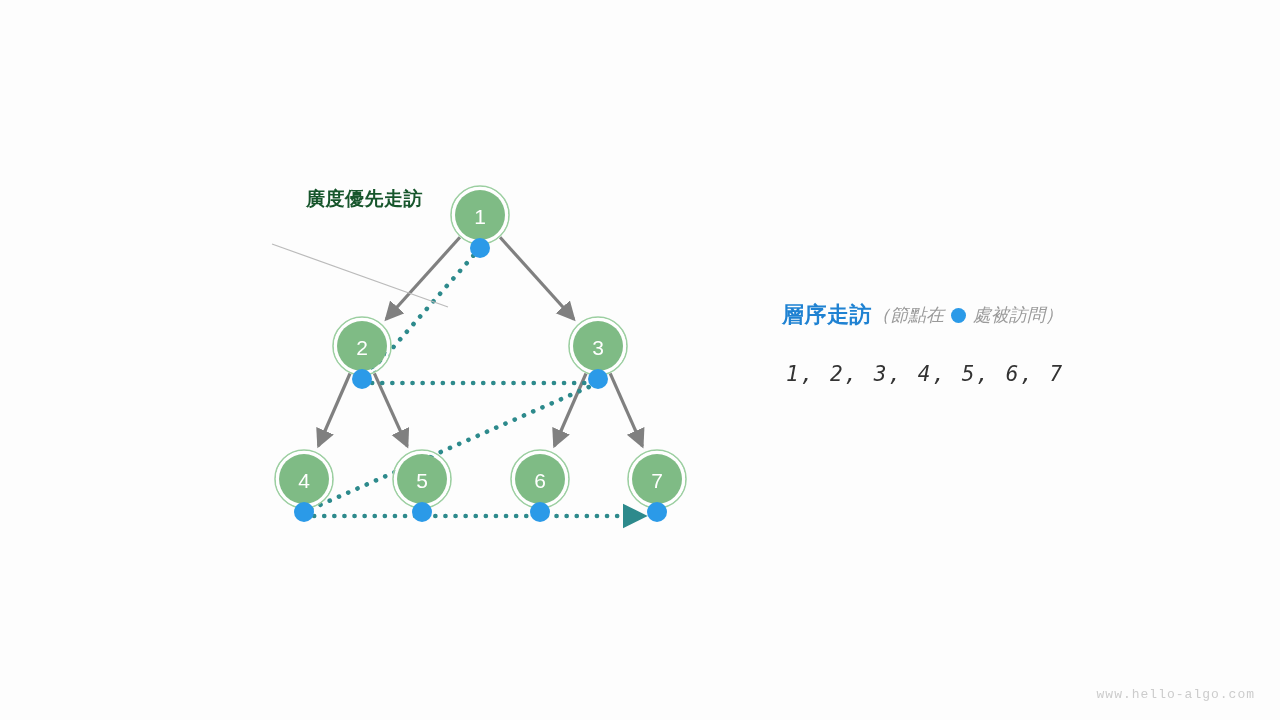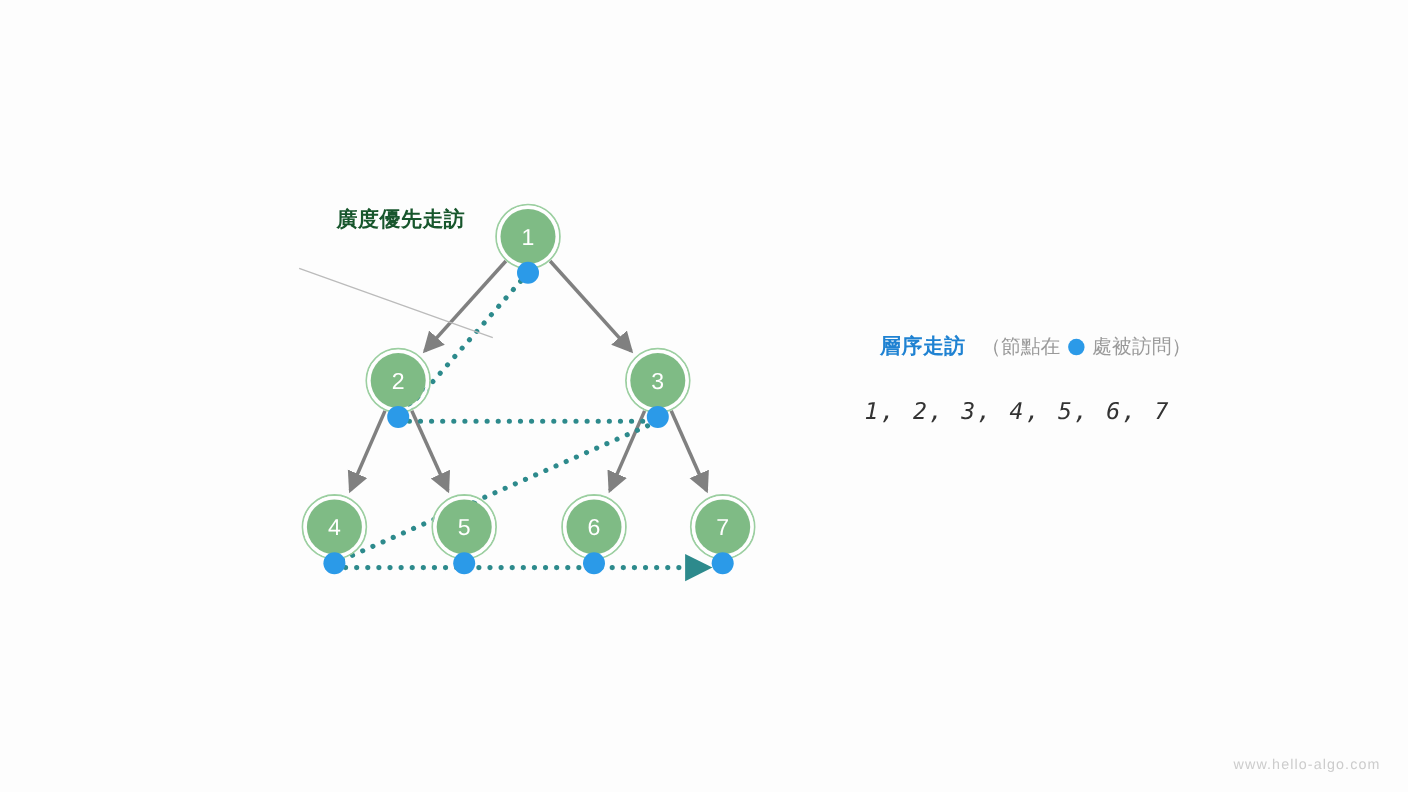--- a/index.html
+++ b/index.html
@@ -49,34 +49,33 @@
     width: 420px;
   }
   #legend-heading-row {
     display: flex;
     align-items: center;
     white-space: nowrap;
     height: 30px;
   }
   .legend-title {
     font-family: "DejaVu Sans", "Liberation Sans", sans-serif;
-    font-size: 19px;
+    font-size: 22px;
     font-weight: bold;
     color: #1f82d2;
     letter-spacing: 0.5px;
-    margin-left: 18px;
   }
   .legend-note {
     font-family: "DejaVu Sans", "Liberation Sans", sans-serif;
     font-size: 18px;
     color: #9a9a9a;
-    margin-left: 14px;
     display: flex;
     align-items: center;
     white-space: nowrap;
+    font-style: italic;
   }
   .legend-dot {
     display: inline-block;
     width: 15px;
     height: 15px;
     border-radius: 50%;
     background: #2b9ae8;
     margin: 0 7px;
     flex: none;
   }
@@ -88,21 +87,21 @@
     font-size: 21px;
     color: #333333;
     letter-spacing: 2px;
     white-space: nowrap;
     font-style: italic;
   }
   #watermark {
     position: absolute;
     right: 25px;
     bottom: 18px;
-    font-family: Liberation Sans, sans-serif;
+    font-family: Liberation Mono, monospace;
     font-size: 13px;
     color: #cccccc;
     letter-spacing: 1px;
   }
 </style>
 </head>
 <body>
 
 <div id="stage">
 

